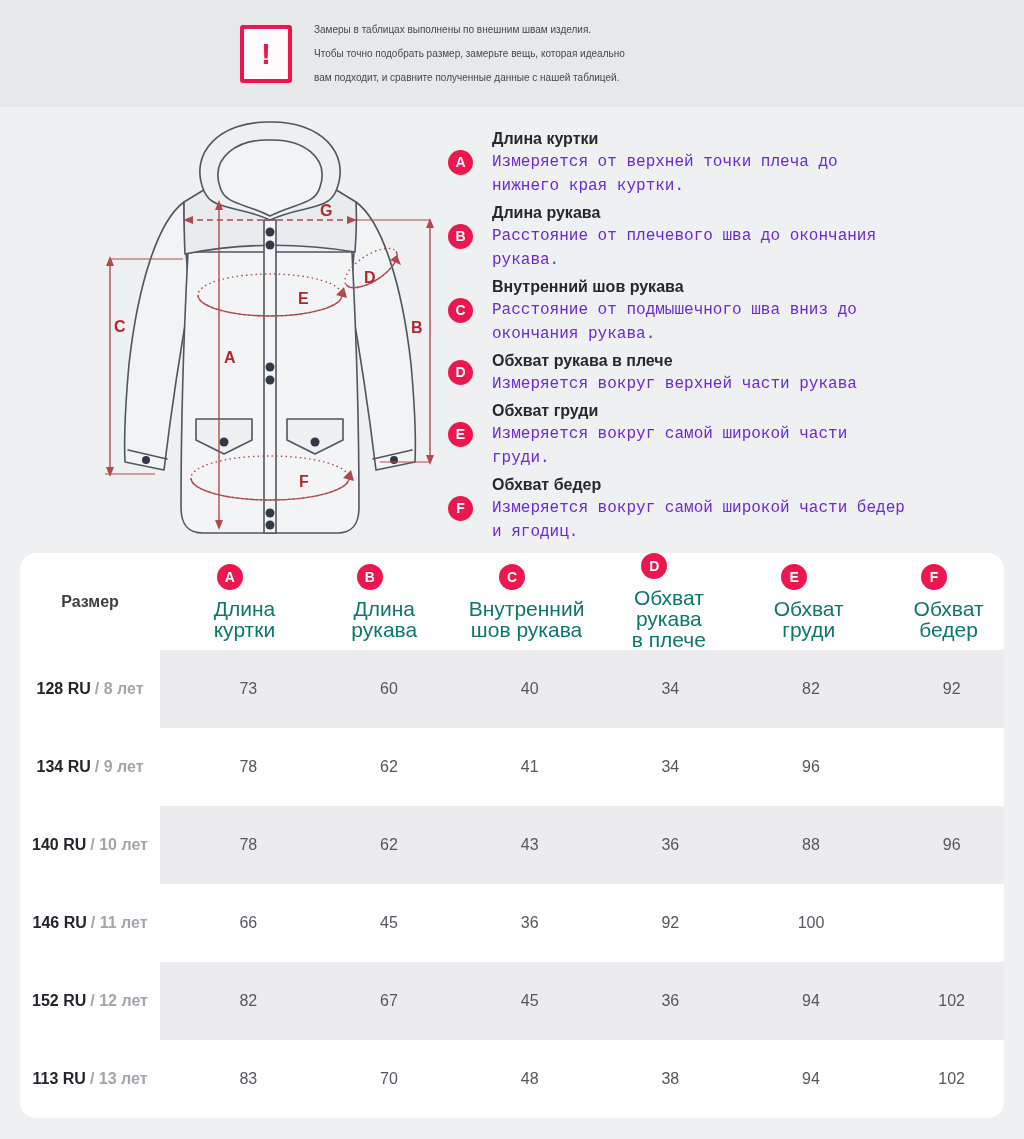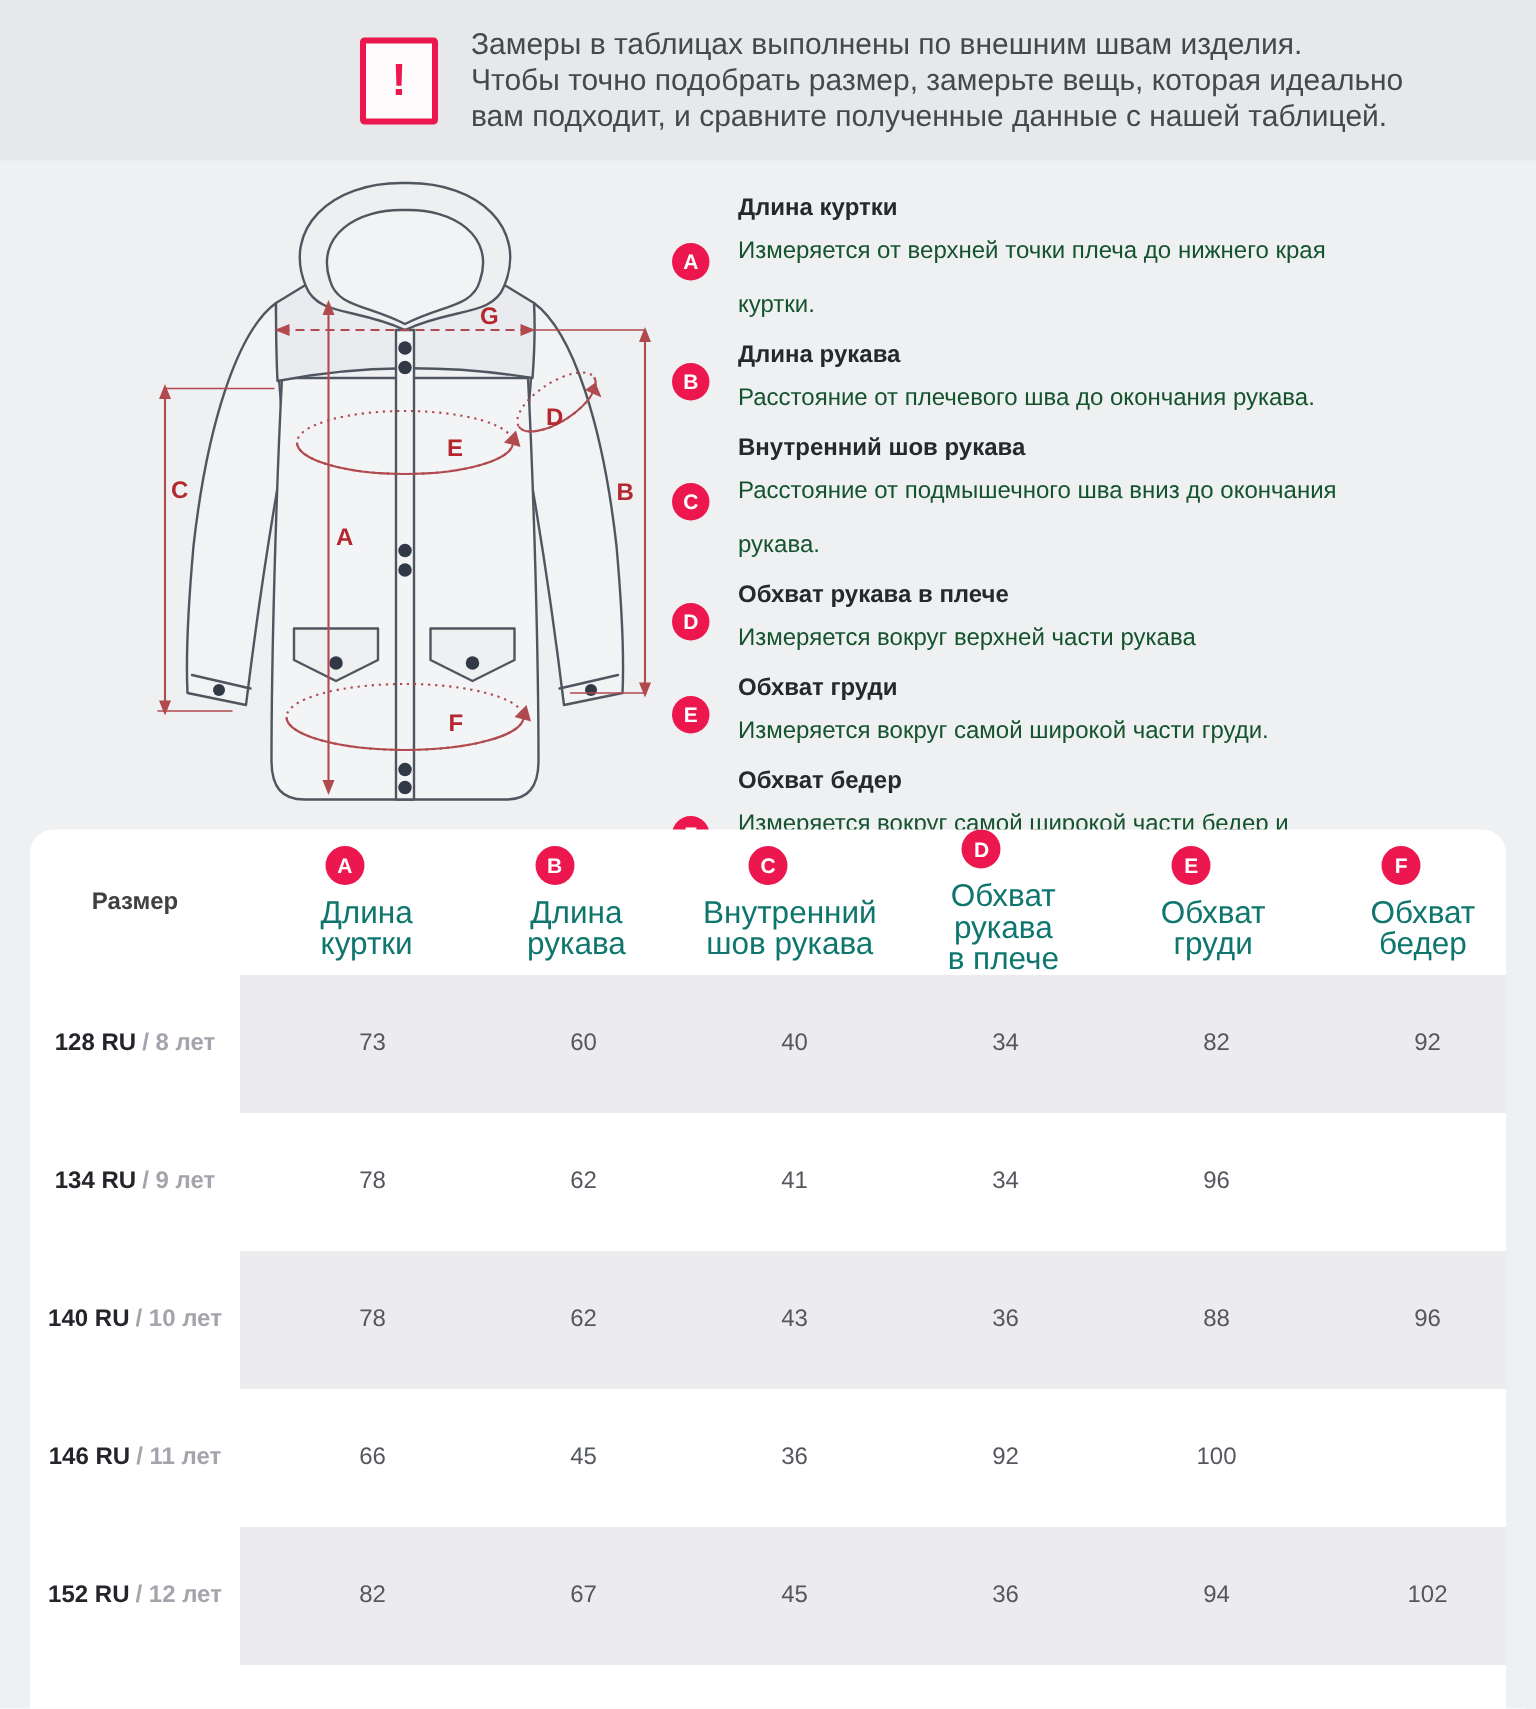--- a/index.html
+++ b/index.html
@@ -22,50 +22,50 @@
   .warn-box{
     width:44px;height:50px;flex:0 0 auto;
     border:4px solid #ed174f;border-radius:3px;
     background:#fdfbfc;
     display:flex;align-items:center;justify-content:center;
     margin-right:22px;
   }
   .warn-box span{
     color:#ed174f;font-size:30px;font-weight:bold;line-height:1;
   }
-  .banner-text{font-size:20px;line-height:24px;color:#45484e;}
+  .banner-text{font-size:10px;line-height:24px;color:#45484e;}
   .banner-text span{display:block;}
 
   
   .diagram{position:relative;height:446px;}
   svg.jacket{position:absolute;left:80px;top:2px;}
 
   .legend{position:absolute;left:448px;top:20px;width:556px;}
   .legend-item{display:flex;align-items:center;margin-bottom:3px;}
   .badge{
     width:25px;height:25px;flex:0 0 auto;border-radius:50%;
     background:#ed174f;color:#fff;
     font-size:14px;font-weight:bold;line-height:25px;text-align:center;
   }
   .legend-text{margin-left:19px;width:420px;}
   .legend-title{font-size:16px;font-weight:bold;line-height:23px;color:#26282e;}
-  .legend-desc{font-size:16px;line-height:36px;color:#14532d;}
+  .legend-desc{font-size:16px;line-height:24px;color:#6d28d9;font-family:Liberation Mono, monospace;}
 
   
   .table-card{
     position:absolute;left:20px;top:553px;width:984px;
     background:#ffffff;border-radius:16px;overflow:hidden;
   }
   .thead,.trow{
     display:grid;
     grid-template-columns:140px repeat(6,1fr);
     position:relative;
   }
   .thead{height:97px;}
-  .trow{height:92px;}
+  .trow{height:78px;}
   .trow.striped::before{
     content:"";position:absolute;left:140px;right:0;top:0;bottom:0;
     background:#ececef;
   }
   .cell{
     position:relative;display:flex;align-items:center;justify-content:center;
     text-align:center;
   }
   .size-head{font-size:16px;font-weight:bold;color:#404040;}
   .col-head{flex-direction:column;justify-content:center;}

